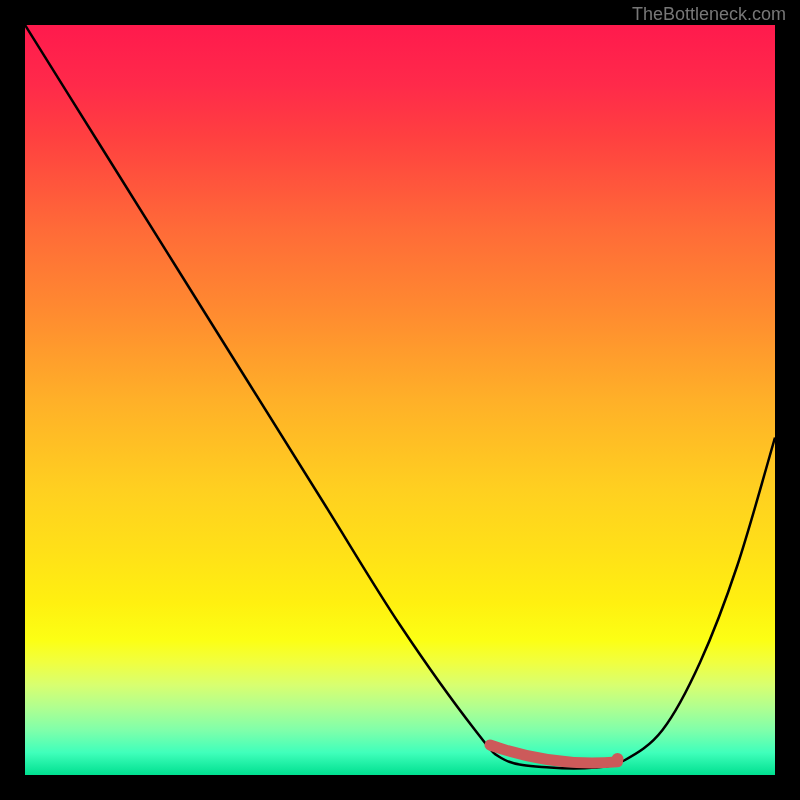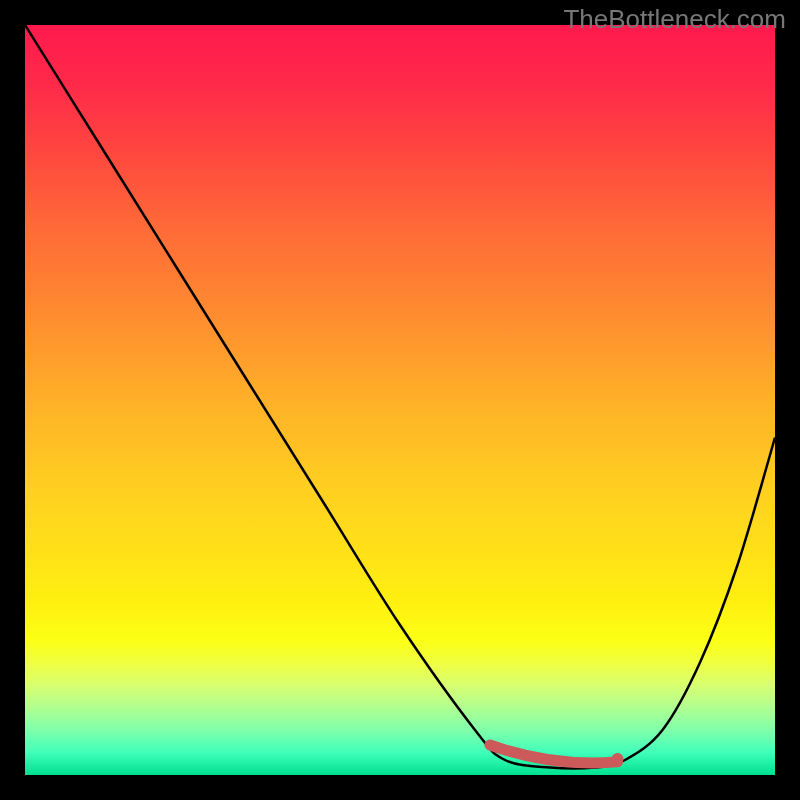--- a/index.html
+++ b/index.html
@@ -9,21 +9,21 @@
     background: #000;
     font-family: Arial, sans-serif;
     position: relative;
     overflow: hidden;
   }
   .watermark {
     position: absolute;
     top: 4px;
     right: 14px;
     color: #777;
-    font-size: 26px;
+    font-size: 18px;
     font-weight: 500;
     z-index: 10;
   }
   .plot-area {
     position: absolute;
     left: 25px;
     top: 25px;
     width: 750px;
     height: 750px;
     overflow: hidden;

